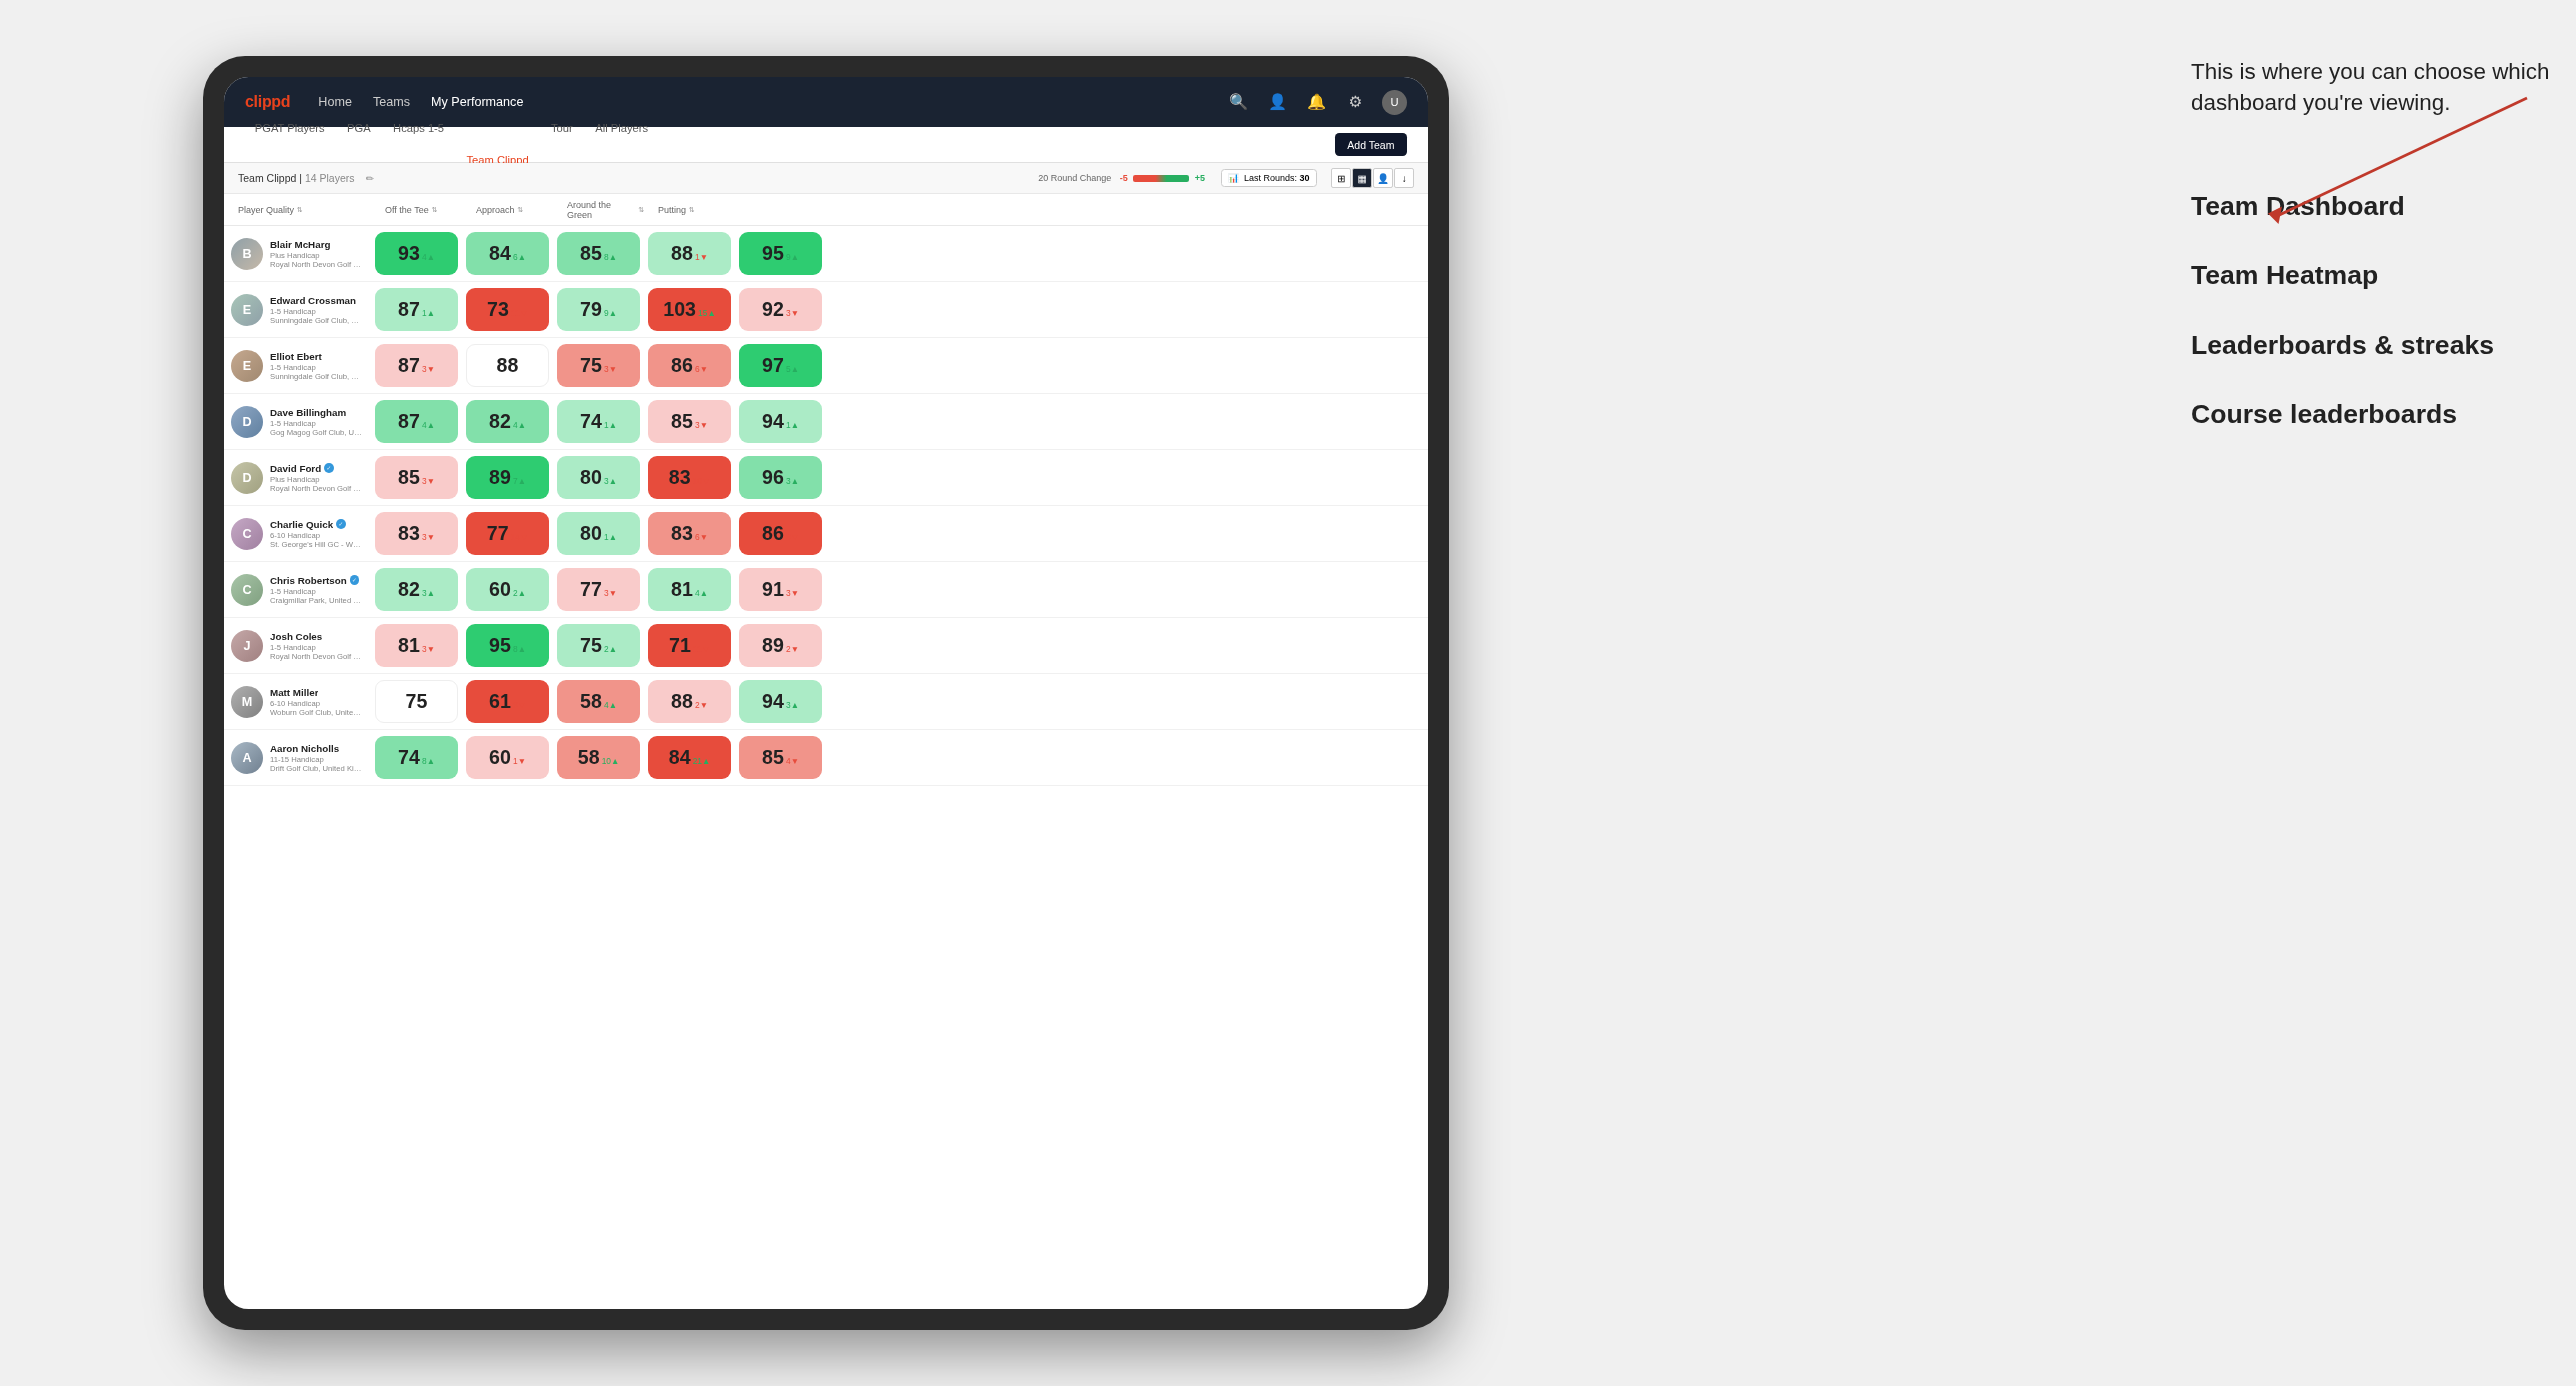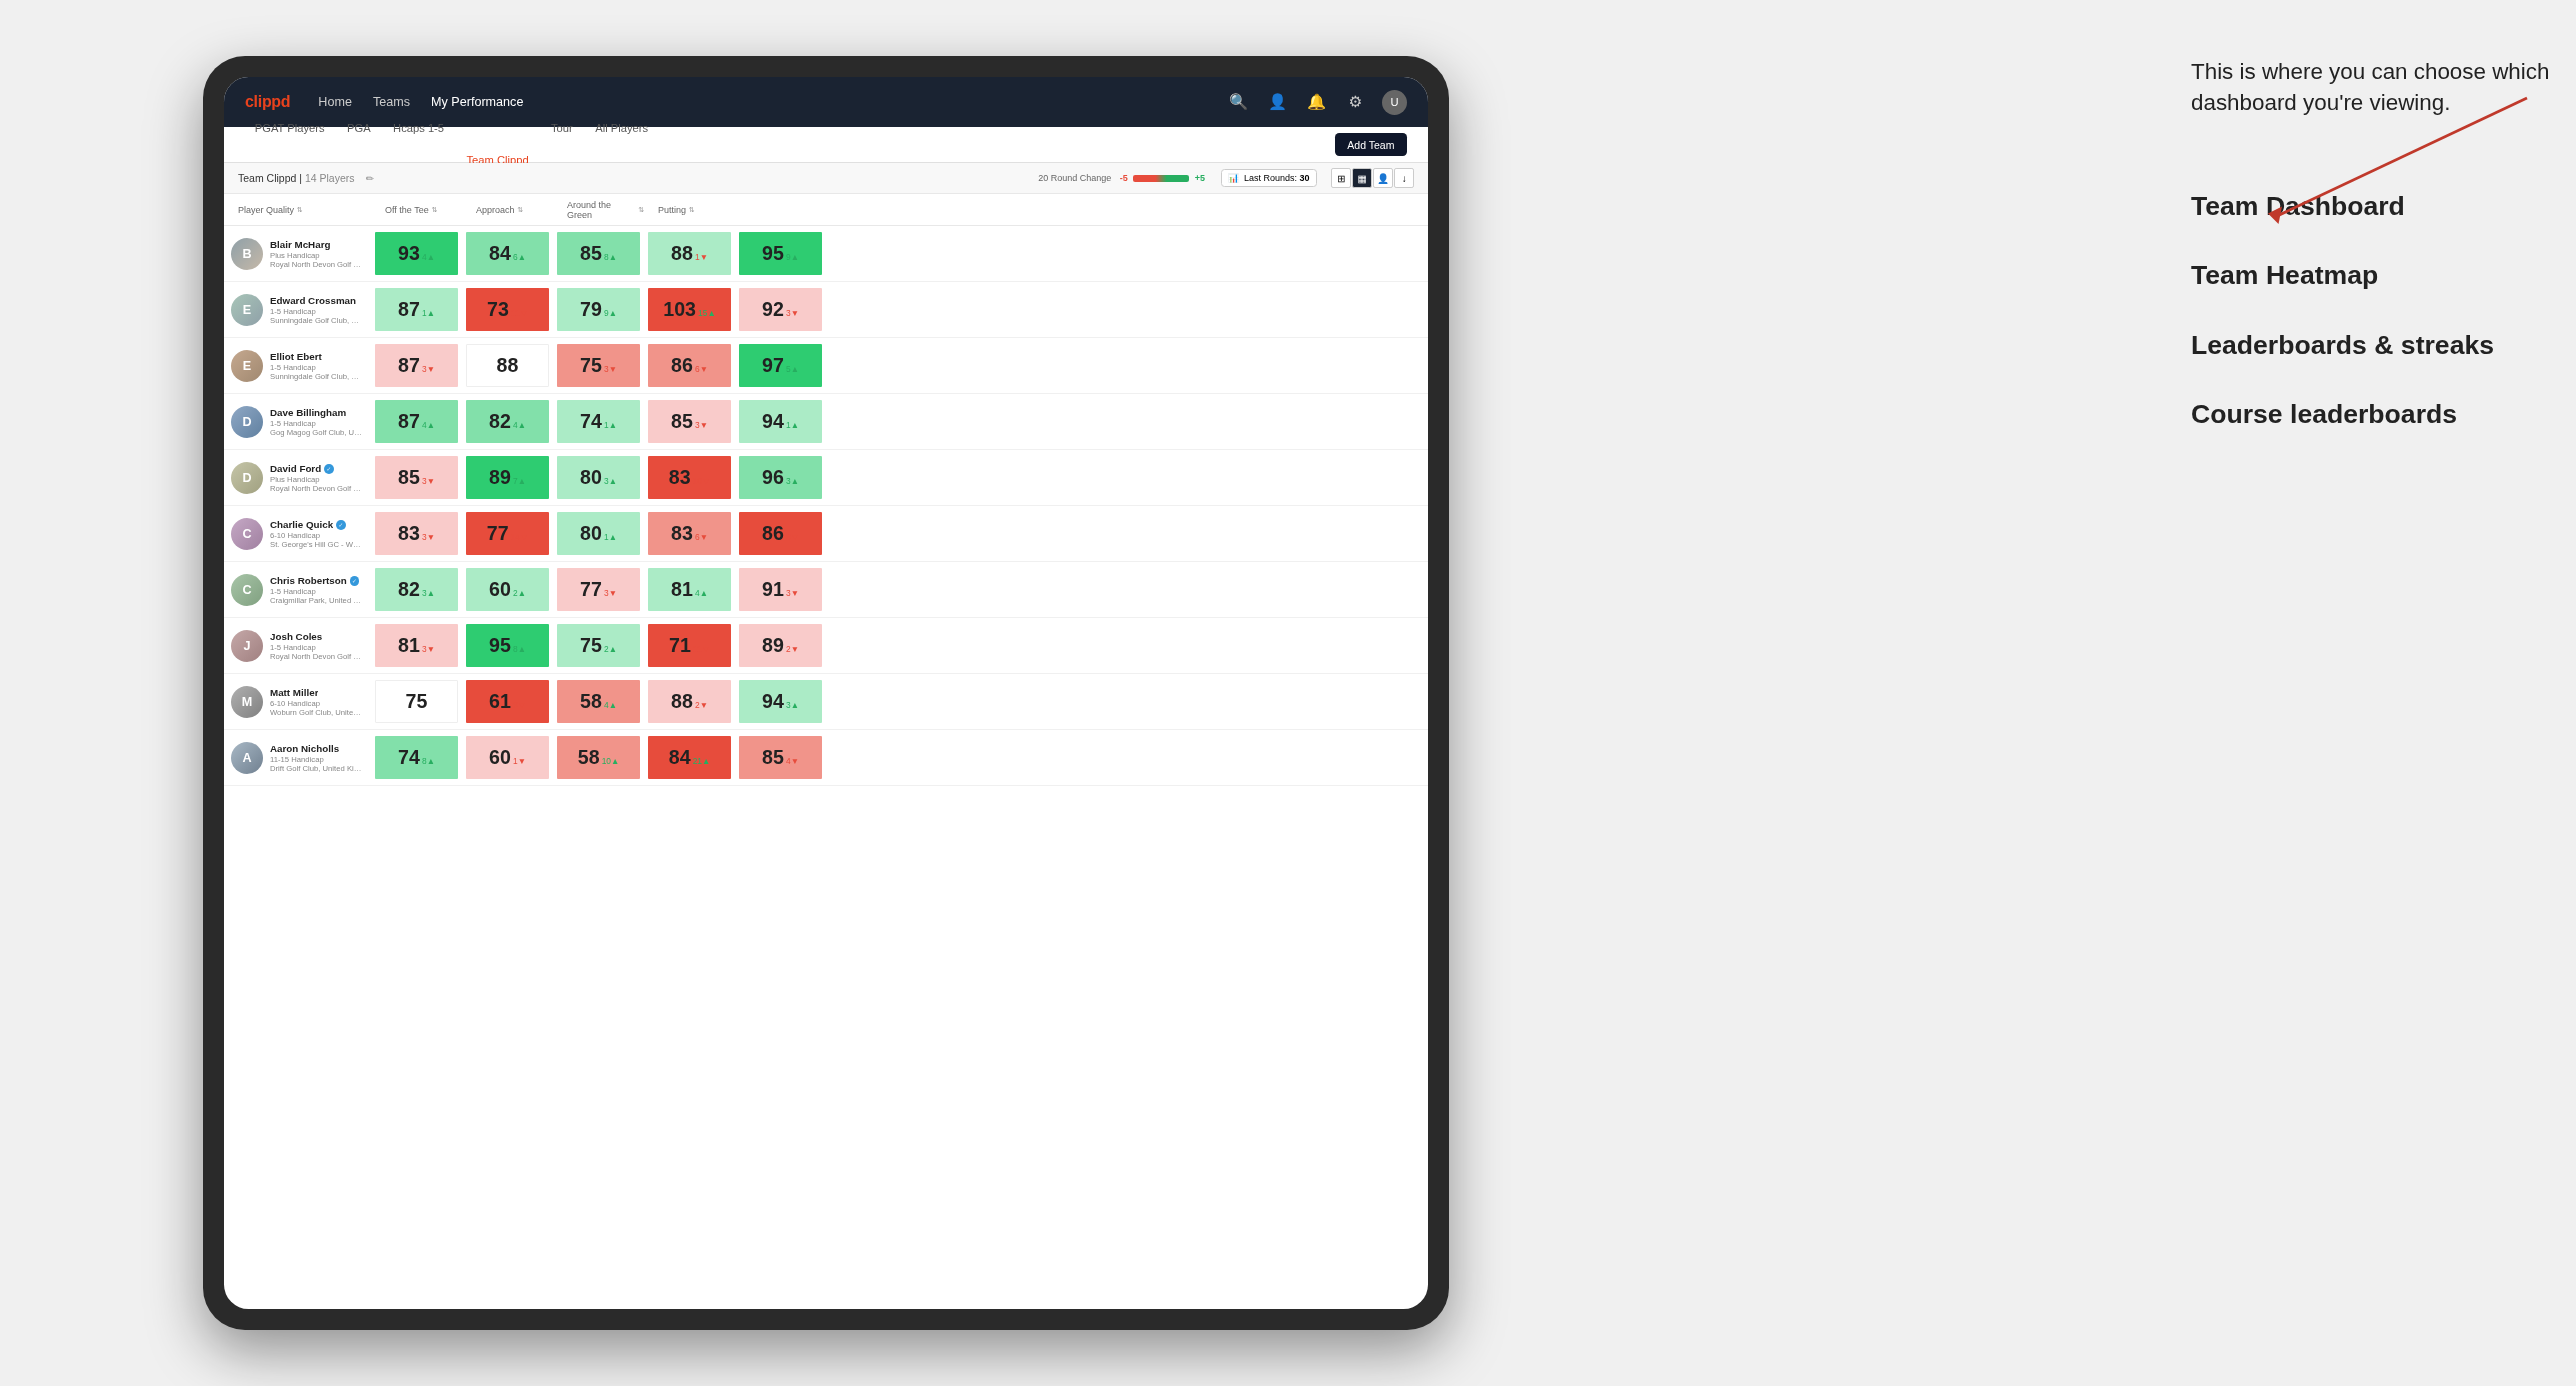--- a/index.html
+++ b/index.html
@@ -298,21 +298,21 @@
     .player-name {
       font-size: 9.8px;
       font-weight: 600;
       color: #222;
       white-space: nowrap;
       overflow: hidden;
       text-overflow: ellipsis;
     }
     .player-name-row {
       display: flex;
-      align-items: flex-end;
+      align-items: flex-start;
       gap: 2.8px;
     }
     .verified-icon {
       width: 9.8px;
       height: 9.8px;
       background: #3498db;
       border-radius: 50%;
       display: flex;
       align-items: center;
       justify-content: center;
@@ -337,21 +337,21 @@
     .score-cell {
       display: flex;
       align-items: center;
       justify-content: center;
       height: 100%;
       padding: 5.6px 4.2px;
     }
     .score-box {
       width: 98px;
       height: 43px;
-      border-radius: 1px;
+      border-radius: 9px;
       display: flex;
       align-items: center;
       justify-content: center;
       gap: 2.8px;
       position: relative;
     }
     .score-main {
       font-size: 19.6px;
       font-weight: 700;
       color: #222;

